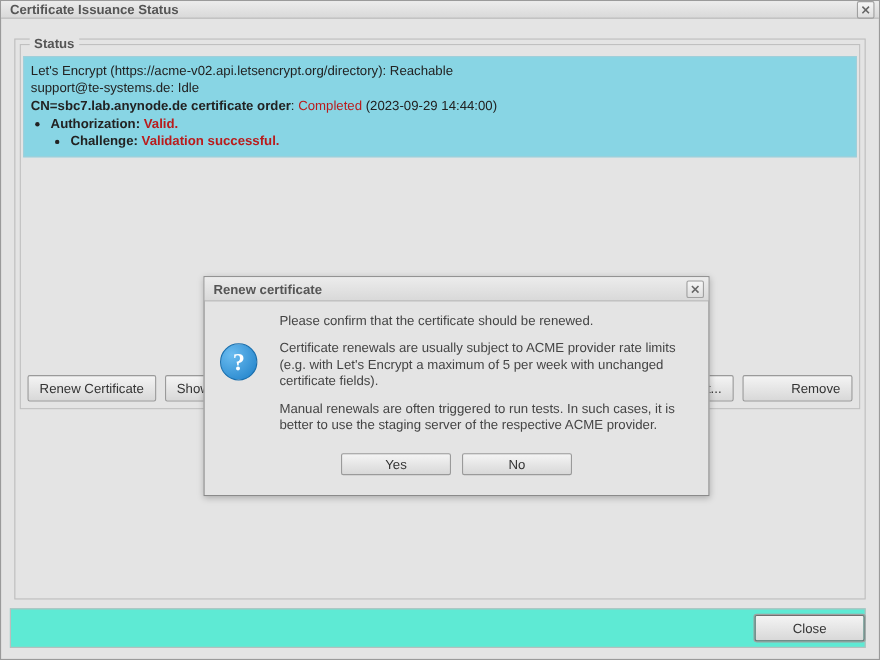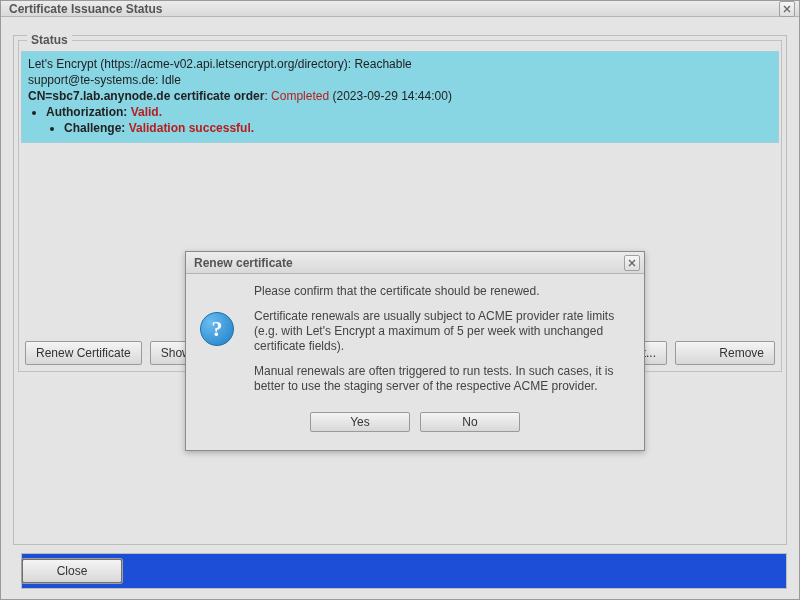--- a/index.html
+++ b/index.html
@@ -90,27 +90,27 @@
     color: #333;
     font-size: 12px;
     text-align: center;
     padding: 0 10px;
     cursor: default;
   }
   .std-btn.small { min-width: 100px; text-align: right; }
 
   .bottom-panel {
     position: absolute;
-    left: 20px; right: 12px; bottom: 10px;
+    left: 8px; right: 12px; bottom: 10px;
     height: 36px;
     border: 1px solid #bcbcbc;
-    background: #1d4ed8;
+    background: #5eead4;
     display: flex;
     align-items: center;
-    justify-content: flex-start;
+    justify-content: flex-end;
   }
   .close-btn {
     min-width: 100px;
     height: 24px;
     border: 1px solid #707070;
     border-radius: 2px;
     background: linear-gradient(#f4f4f4, #d8d8d8);
     color: #333;
     font-size: 12px;
     cursor: default;

